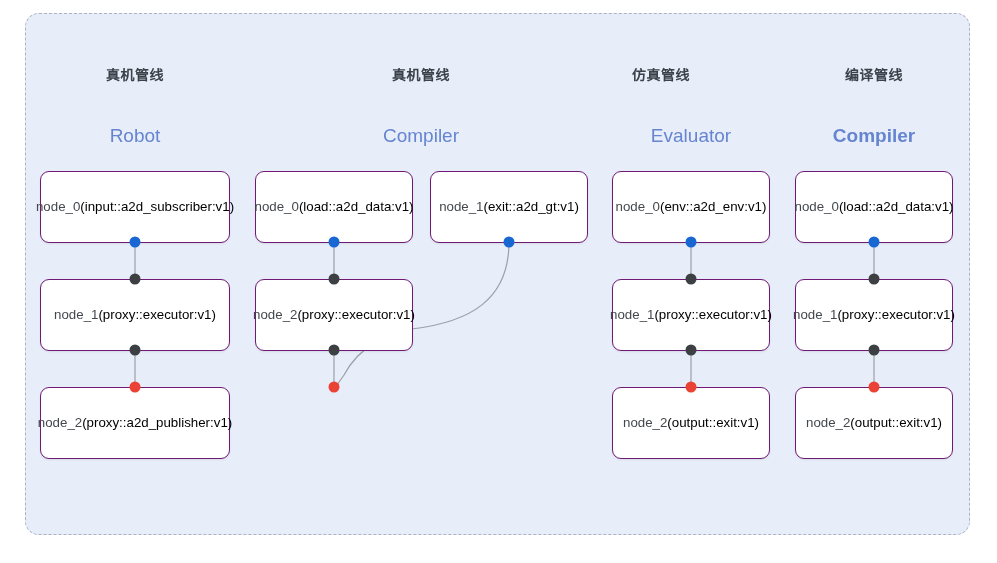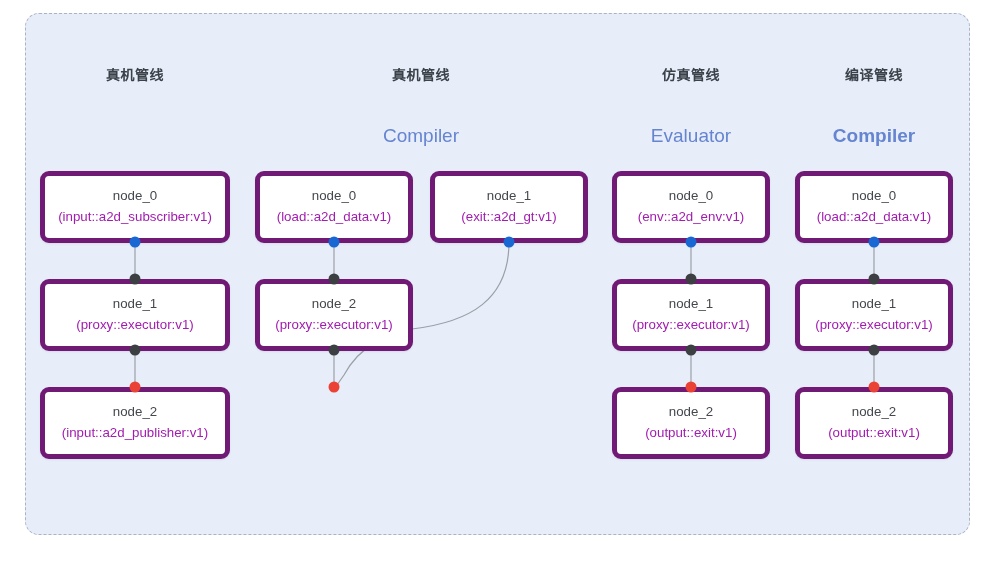--- a/index.html
+++ b/index.html
@@ -63,38 +63,38 @@
     color: #6585d0;
     white-space: nowrap;
     z-index: 4;
   }
 
   
   .node {
     position: absolute;
     box-sizing: border-box;
     background: #ffffff;
-    border: 5px solid #701a75;
+    border: 1px solid #701a75;
     border-radius: 9px;
     box-shadow: 0 1px 2px rgba(60,64,67,0.10);
     display: flex;
-    flex-direction: column;
+    flex-direction: row;
     align-items: center;
     justify-content: center;
     z-index: 3;
   }
   .node .n-name {
     font-size: 13.3px;
     color: #44484d;
     line-height: 1.55;
     white-space: nowrap;
   }
   .node .n-type {
     font-size: 13.3px;
-    color: #a21caf;
+    color: #000000;
     line-height: 1.55;
     white-space: nowrap;
   }
 
   
   .port {
     position: absolute;
     width: 11px;
     height: 11px;
     border-radius: 50%;
@@ -127,32 +127,33 @@
 
       <line x1="691" y1="242" x2="691" y2="279"></line>
       <line x1="691" y1="350" x2="691" y2="387"></line>
 
       <line x1="874" y1="242" x2="874" y2="279"></line>
       <line x1="874" y1="350" x2="874" y2="387"></line>
     </g>
   </svg>
 
   <div class="col-title" style="left:55px; top:64px; width:160px;">真机管线</div>
+  <div class="col-subtitle" style="left:55px; top:125px; width:160px;">Robot</div>
 
   <div class="node" style="left:40px; top:171px; width:190px; height:72px;">
     <div class="n-name">node_0</div>
     <div class="n-type">(input::a2d_subscriber:v1)</div>
   </div>
   <div class="node" style="left:40px; top:279px; width:190px; height:72px;">
     <div class="n-name">node_1</div>
     <div class="n-type">(proxy::executor:v1)</div>
   </div>
   <div class="node" style="left:40px; top:387px; width:190px; height:72px;">
     <div class="n-name">node_2</div>
-    <div class="n-type">(input::a2d_publisher:v1)</div>
+    <div class="n-type">(proxy::a2d_publisher:v1)</div>
   </div>
 
   <div class="port blue" style="left:135px; top:242px;"></div>
   <div class="port black" style="left:135px; top:279px;"></div>
   <div class="port black" style="left:135px; top:350px;"></div>
   <div class="port red" style="left:135px; top:387px;"></div>
 
   <div class="col-title" style="left:341px; top:64px; width:160px;">真机管线</div>
   <div class="col-subtitle" style="left:341px; top:125px; width:160px;">Compiler</div>
 
@@ -168,21 +169,21 @@
     <div class="n-name">node_2</div>
     <div class="n-type">(proxy::executor:v1)</div>
   </div>
 
   <div class="port blue" style="left:334px; top:242px;"></div>
   <div class="port blue" style="left:509px; top:242px;"></div>
   <div class="port black" style="left:334px; top:279px;"></div>
   <div class="port black" style="left:334px; top:350px;"></div>
   <div class="port red" style="left:334px; top:387px;"></div>
 
-  <div class="col-title" style="left:611px; top:64px; width:160px;">仿真管线</div>
+  <div class="col-title" style="left:581px; top:64px; width:160px;">仿真管线</div>
   <div class="col-subtitle" style="left:611px; top:125px; width:160px;">Evaluator</div>
 
   <div class="node" style="left:612px; top:171px; width:158px; height:72px;">
     <div class="n-name">node_0</div>
     <div class="n-type">(env::a2d_env:v1)</div>
   </div>
   <div class="node" style="left:612px; top:279px; width:158px; height:72px;">
     <div class="n-name">node_1</div>
     <div class="n-type">(proxy::executor:v1)</div>
   </div>

